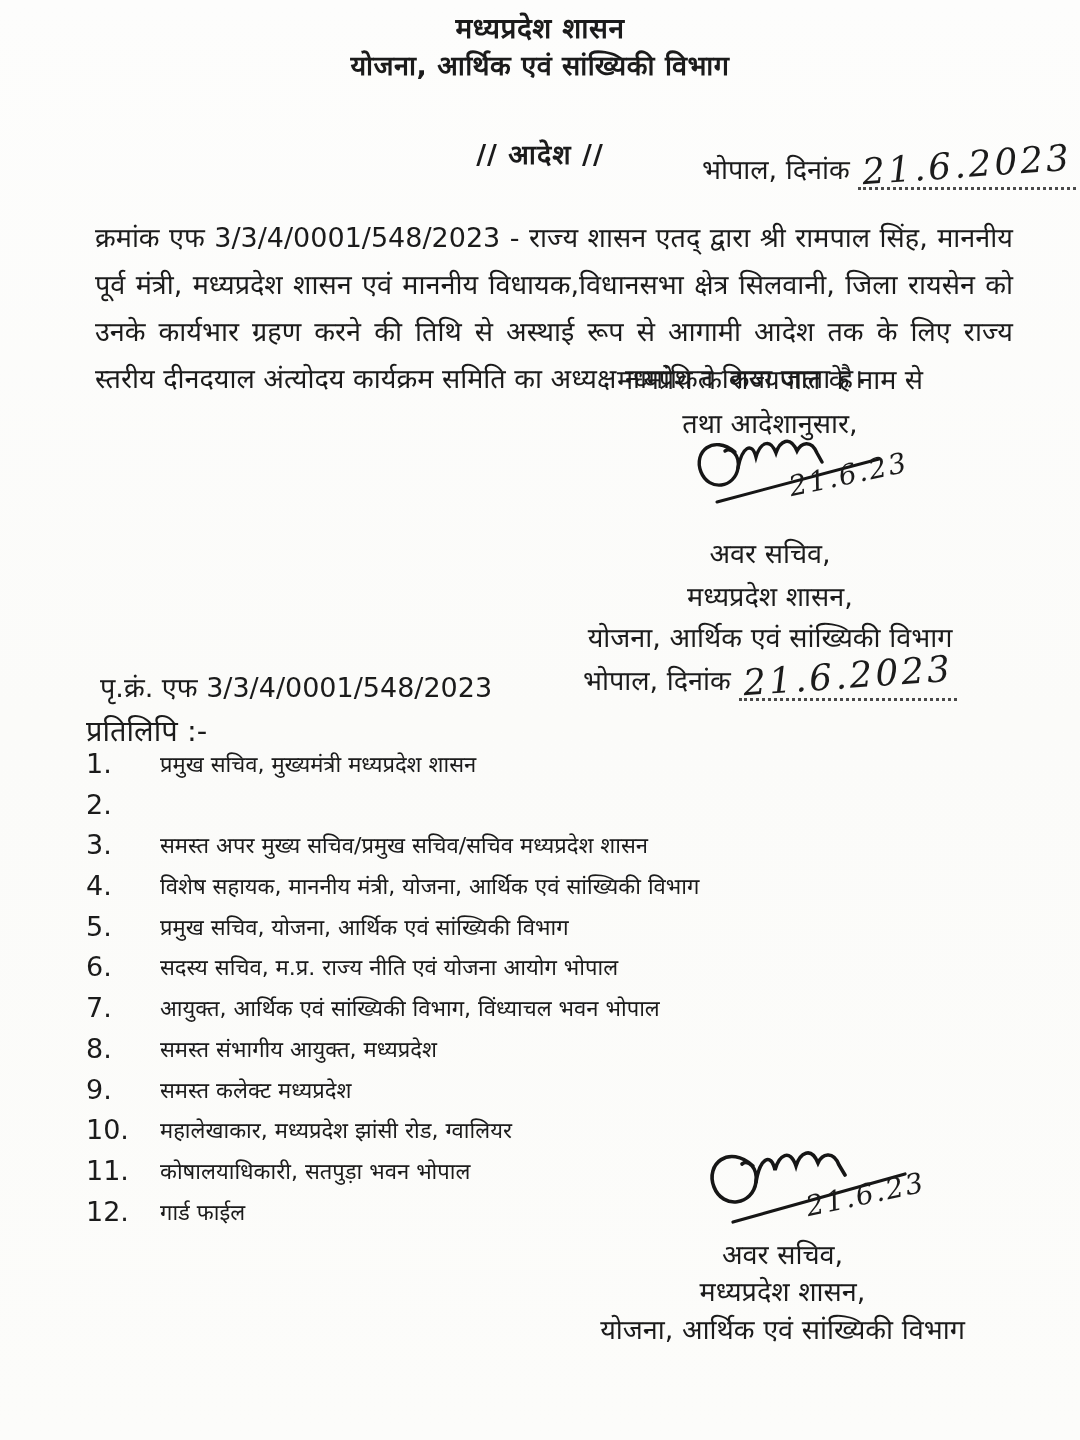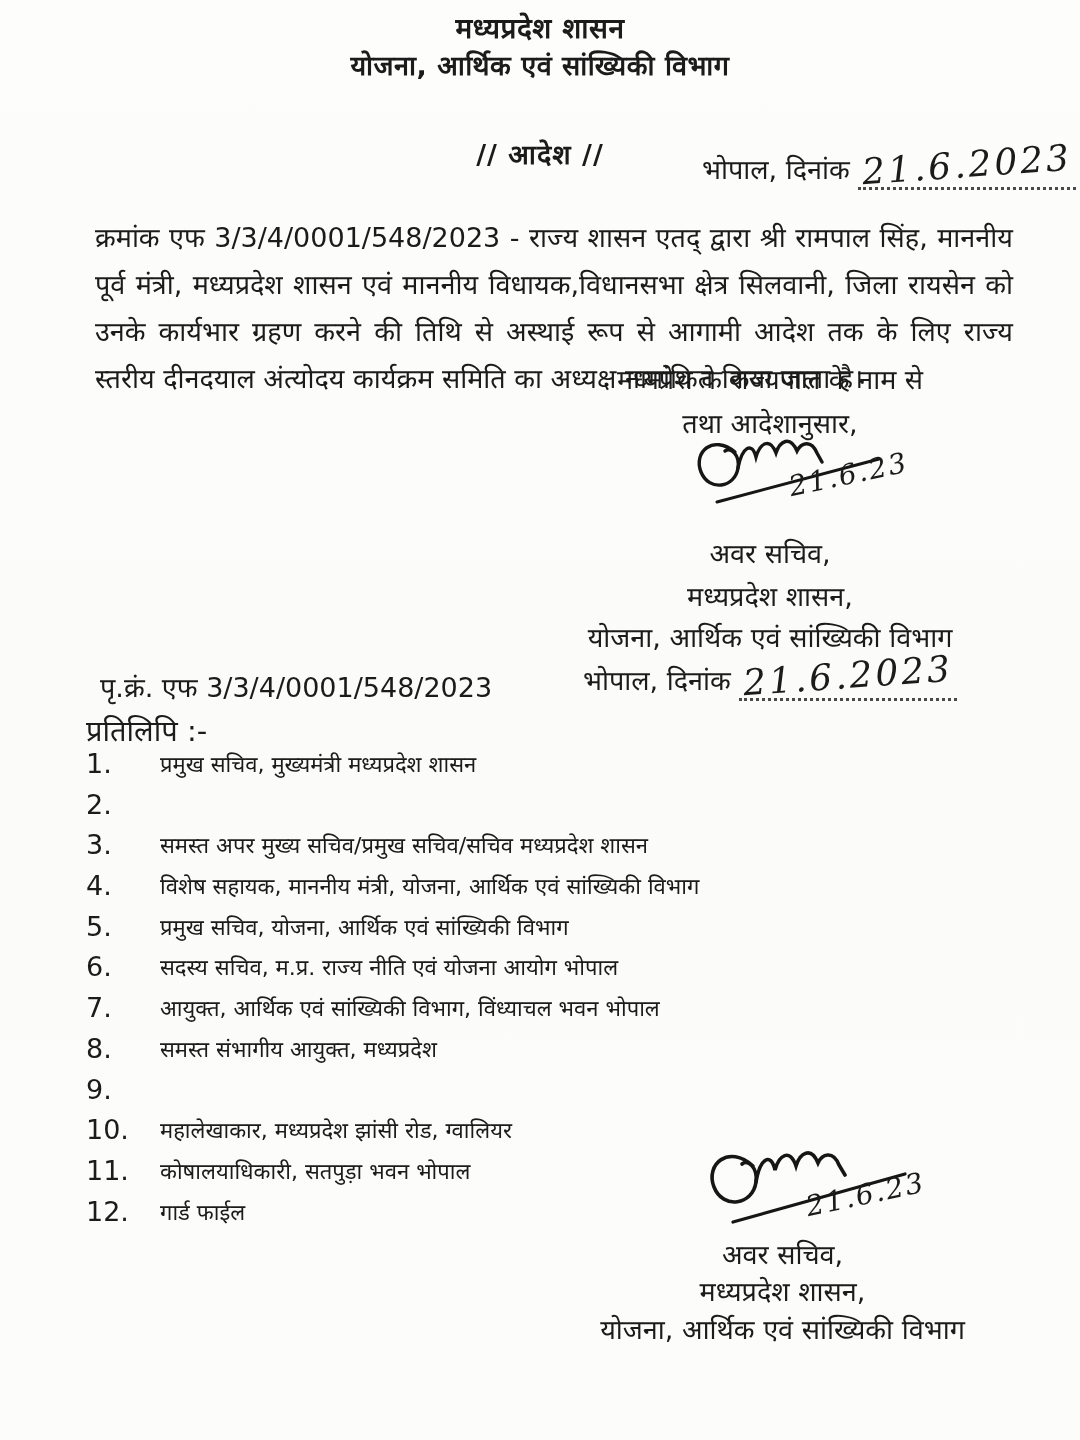--- a/index.html
+++ b/index.html
@@ -141,20 +141,21 @@
     <div class="copy-row">
         <span class="copy-num">7.</span>
         <span class="copy-txt">आयुक्त, आर्थिक एवं सांख्यिकी विभाग, विंध्याचल भवन भोपाल</span>
       </div>
     <div class="copy-row">
         <span class="copy-num">8.</span>
         <span class="copy-txt">समस्त संभागीय आयुक्त, मध्यप्रदेश</span>
       </div>
     <div class="copy-row">
         <span class="copy-num">9.</span>
+        <span class="copy-txt">समस्त कलेक्ट मध्यप्रदेश</span>
       </div>
     <div class="copy-row">
         <span class="copy-num">10.</span>
         <span class="copy-txt">महालेखाकार, मध्यप्रदेश झांसी रोड, ग्वालियर</span>
       </div>
     <div class="copy-row">
         <span class="copy-num">11.</span>
         <span class="copy-txt">कोषालयाधिकारी, सतपुड़ा भवन भोपाल</span>
       </div>
     <div class="copy-row">

